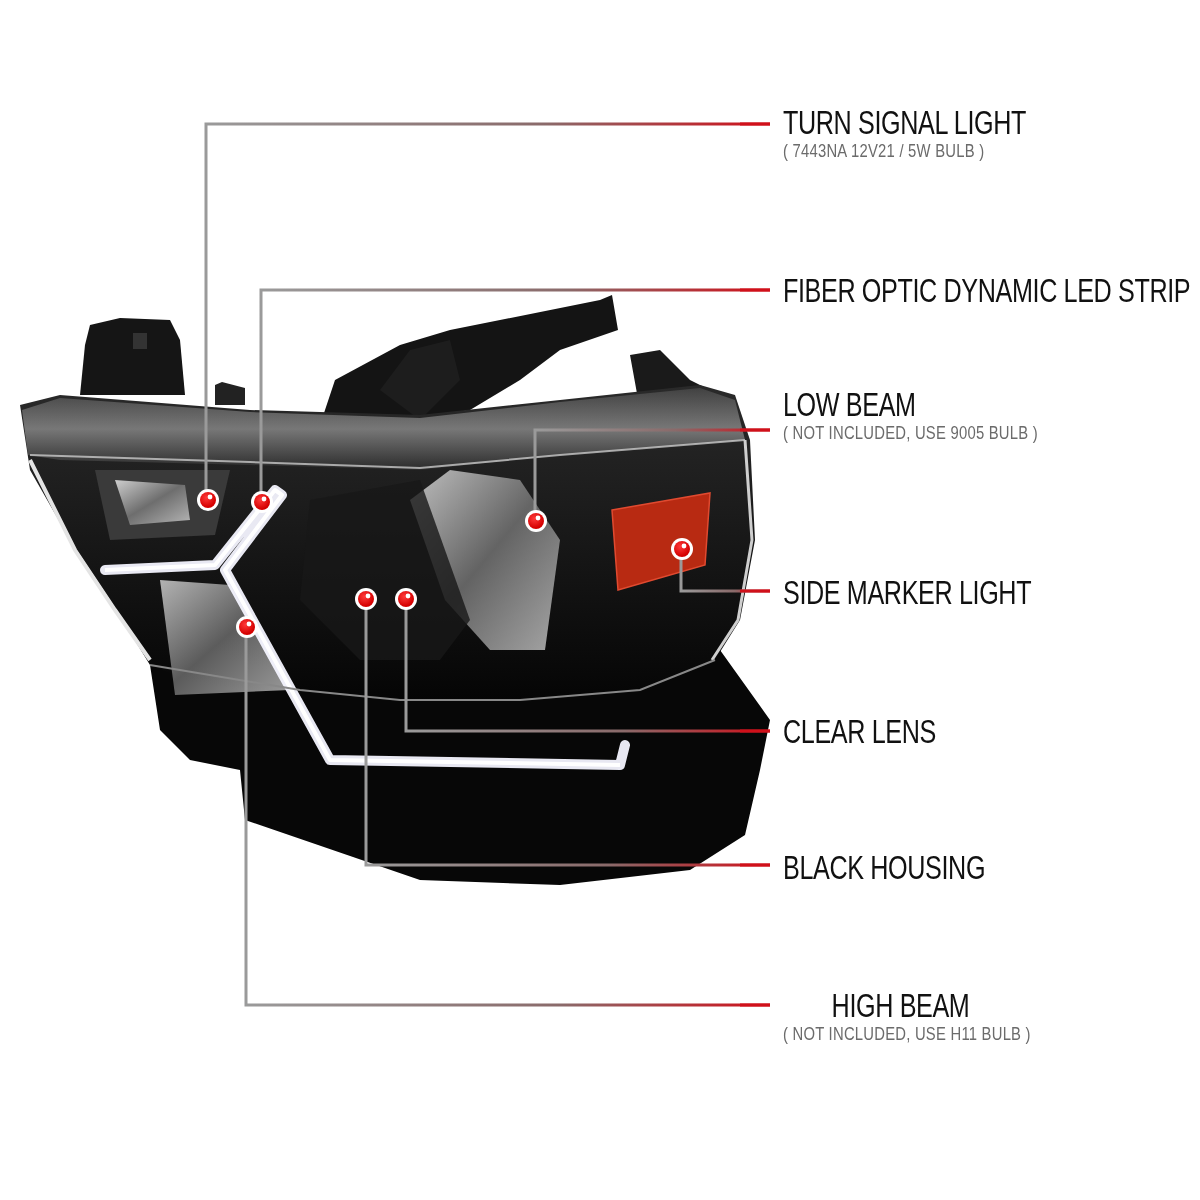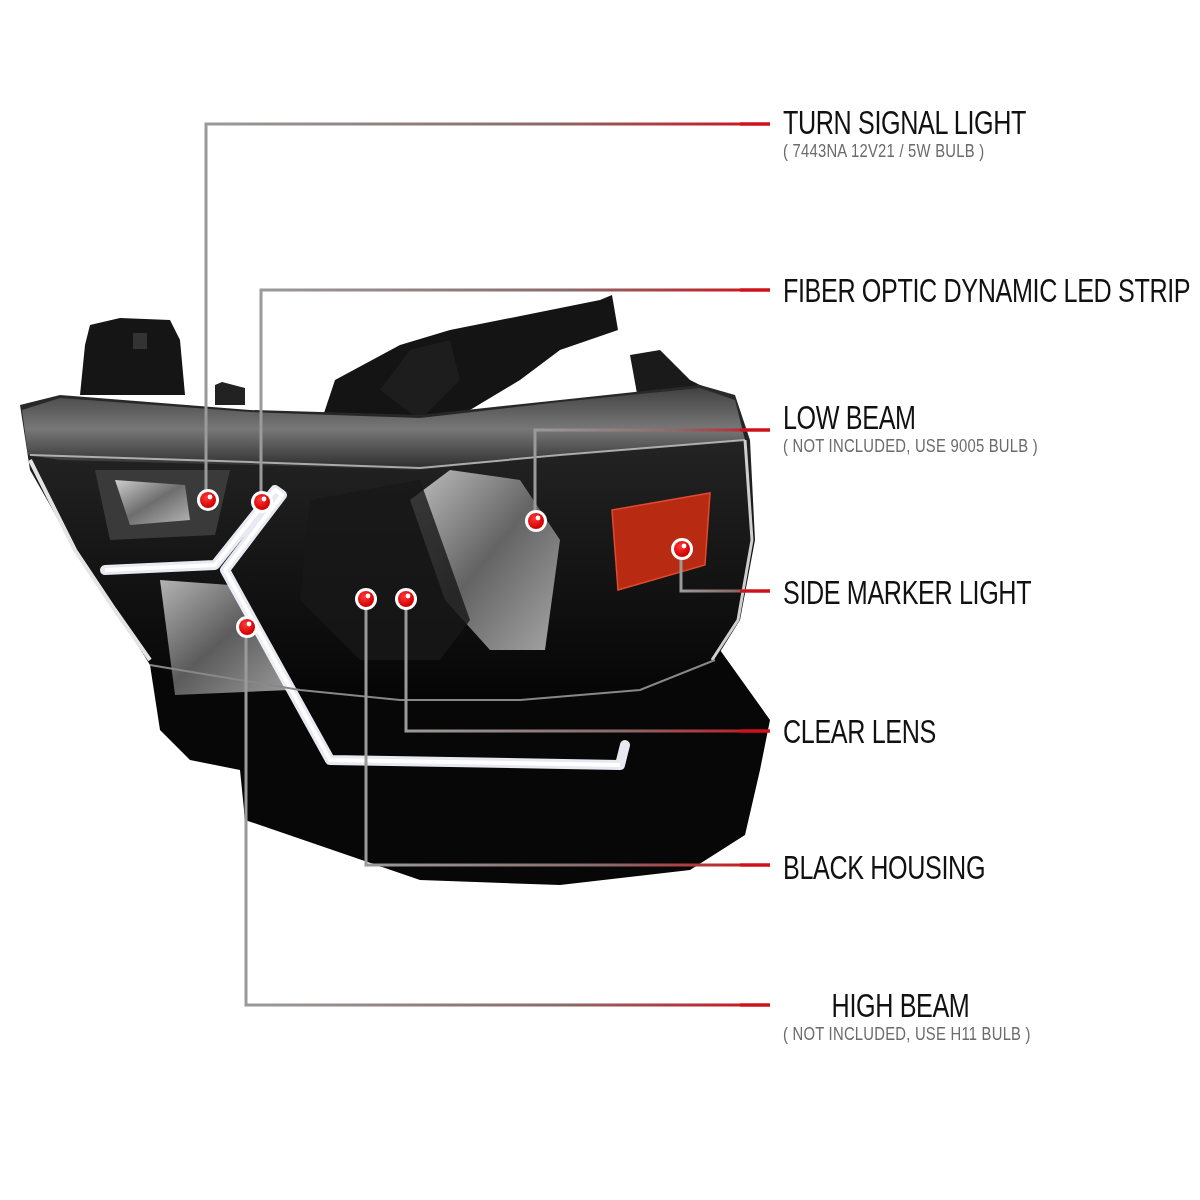--- a/index.html
+++ b/index.html
@@ -146,21 +146,21 @@
     </g>
   </svg>
 
   <div class="label" style="top:104px;">
     <span class="title">TURN SIGNAL LIGHT</span>
     <span class="sub">( 7443NA  12V21 / 5W  BULB )</span>
   </div>
   <div class="label" style="top:272px;">
     <span class="title">FIBER OPTIC DYNAMIC LED STRIP</span>
   </div>
-  <div class="label" style="top:399px;">
+  <div class="label" style="top:386px;">
     <span class="title">LOW BEAM</span>
     <span class="sub">( NOT INCLUDED, USE  9005  BULB )</span>
   </div>
   <div class="label" style="top:713px;">
     <span class="title">CLEAR LENS</span>
   </div>
   <div class="label" style="top:574px;">
     <span class="title">SIDE MARKER LIGHT</span>
   </div>
   <div class="label" style="top:849px;">

